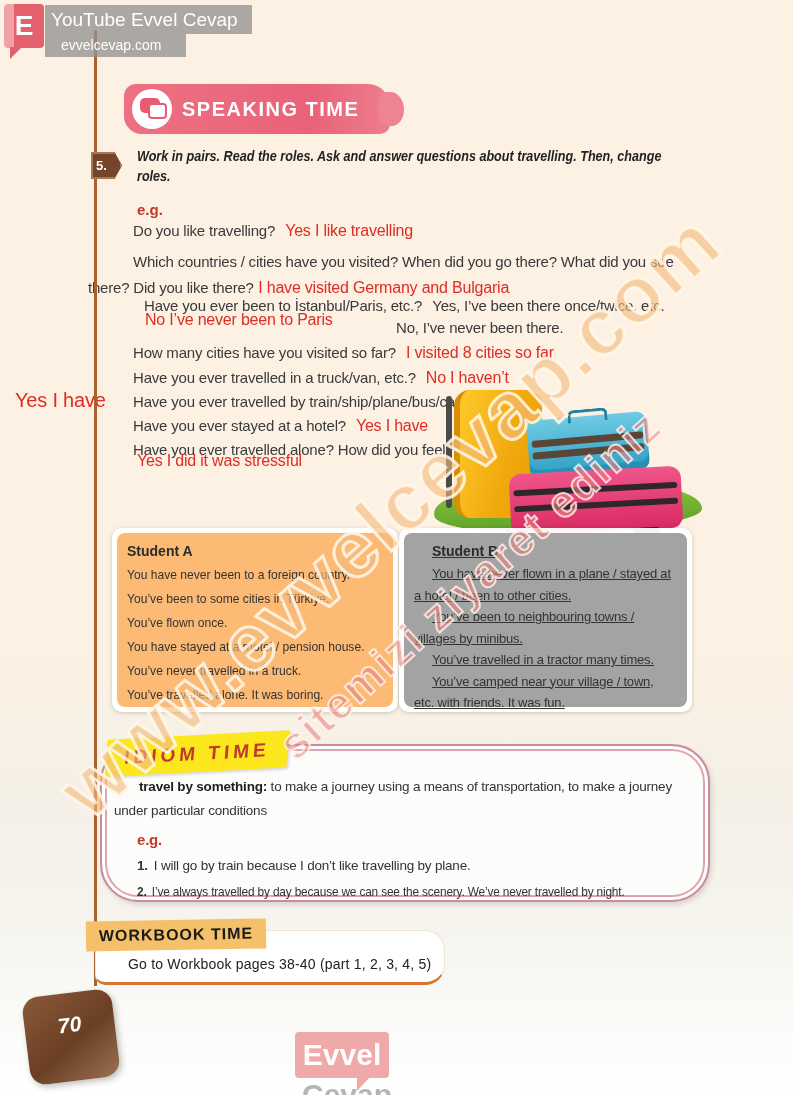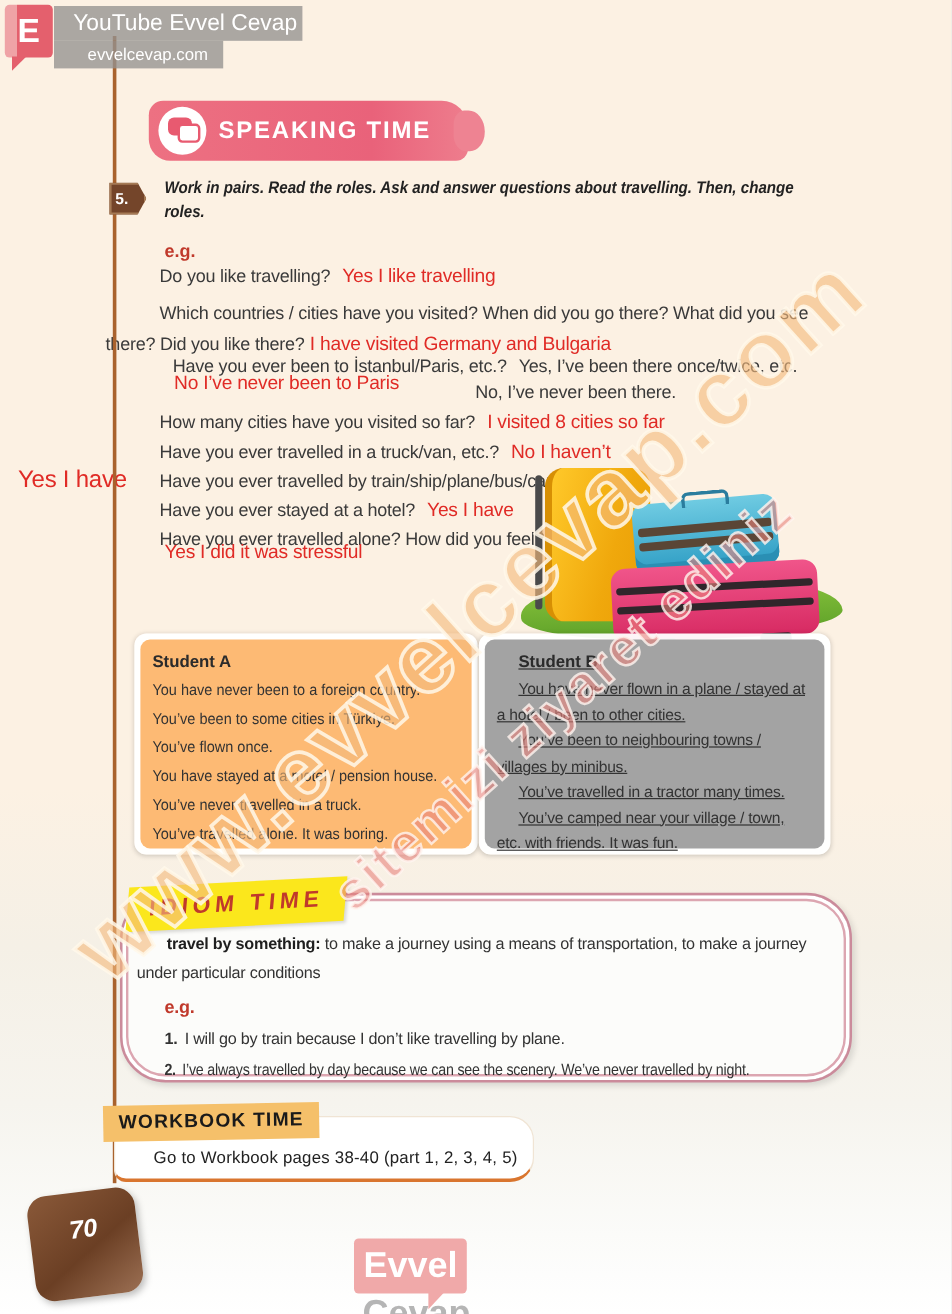--- a/index.html
+++ b/index.html
@@ -6,22 +6,22 @@
   html,body { background:#e9e9e9; }
   .page {
     position:relative; width:793px; height:1095px; overflow:hidden;
     font-family:"Liberation Sans", sans-serif;
     background:linear-gradient(180deg,#fcf1e3 0%,#fcf1e3 60%,#f5f0e6 72%,#f6f4ee 84%,#fbfbf9 94%,#ffffff 100%);
   }
   
   .e-logo{position:absolute;left:4px;top:4px;width:40px;height:44px;background:linear-gradient(90deg,#efa3a6 0 10px,#e4606d 10px);border-radius:4px;color:#fff;font-weight:bold;font-size:28px;text-align:center;line-height:44px;z-index:30;}
   .e-logo::after{content:"";position:absolute;left:6px;bottom:-11px;border-top:12px solid #e4606d;border-right:12px solid transparent;}
   .gray-banner{position:absolute;background:rgba(148,146,144,0.78);color:#fff;z-index:29;}
-  .gb1{left:45px;top:5px;width:207px;height:29px;font-size:19px;line-height:29px;padding-left:16px;}
-  .gb2{left:45px;top:34px;width:141px;height:23px;font-size:14px;line-height:23px;padding-left:28px;}
+  .gb1{left:45px;top:5px;width:207px;height:29px;font-size:19px;line-height:29px;padding-left:6px;}
+  .gb2{left:45px;top:34px;width:141px;height:23px;font-size:14px;line-height:23px;padding-left:16px;}
   .vline{position:absolute;left:94px;top:30px;width:3px;height:956px;background:#a9622d;z-index:1;}
   
   .sp-banner{position:absolute;left:124px;top:84px;width:266px;height:50px;background:linear-gradient(90deg,#ed7182,#e9627a 70%,#ee7d8d);border-radius:12px 22px 10px 18px;z-index:5;}
   .sp-banner::after{content:"";position:absolute;right:-14px;top:8px;width:26px;height:34px;background:#ee8392;border-radius:40% 60% 55% 45%;}
   .s-icon{position:absolute;left:8px;top:5px;width:40px;height:40px;background:#fff;border-radius:50%;}
   .s-icon::before{content:"";position:absolute;left:8px;top:9px;width:20px;height:15px;background:#e85a70;border-radius:5px;}
   .s-icon::after{content:"";position:absolute;left:16px;top:14px;width:15px;height:12px;background:#fff;border:2px solid #e85a70;border-radius:4px;}
   .sp-label{position:absolute;left:58px;top:0;height:50px;line-height:50px;color:#fff;font-weight:bold;font-size:20px;letter-spacing:1.5px;}
   
   .num-badge{position:absolute;left:91px;top:152px;width:31px;height:27px;background:#74452a;box-shadow:inset 0 0 0 2px #a57a55;clip-path:polygon(0 0,76% 0,100% 50%,76% 100%,0 100%);color:#fff;font-size:13px;font-weight:bold;line-height:27px;padding-left:5px;z-index:6;}

